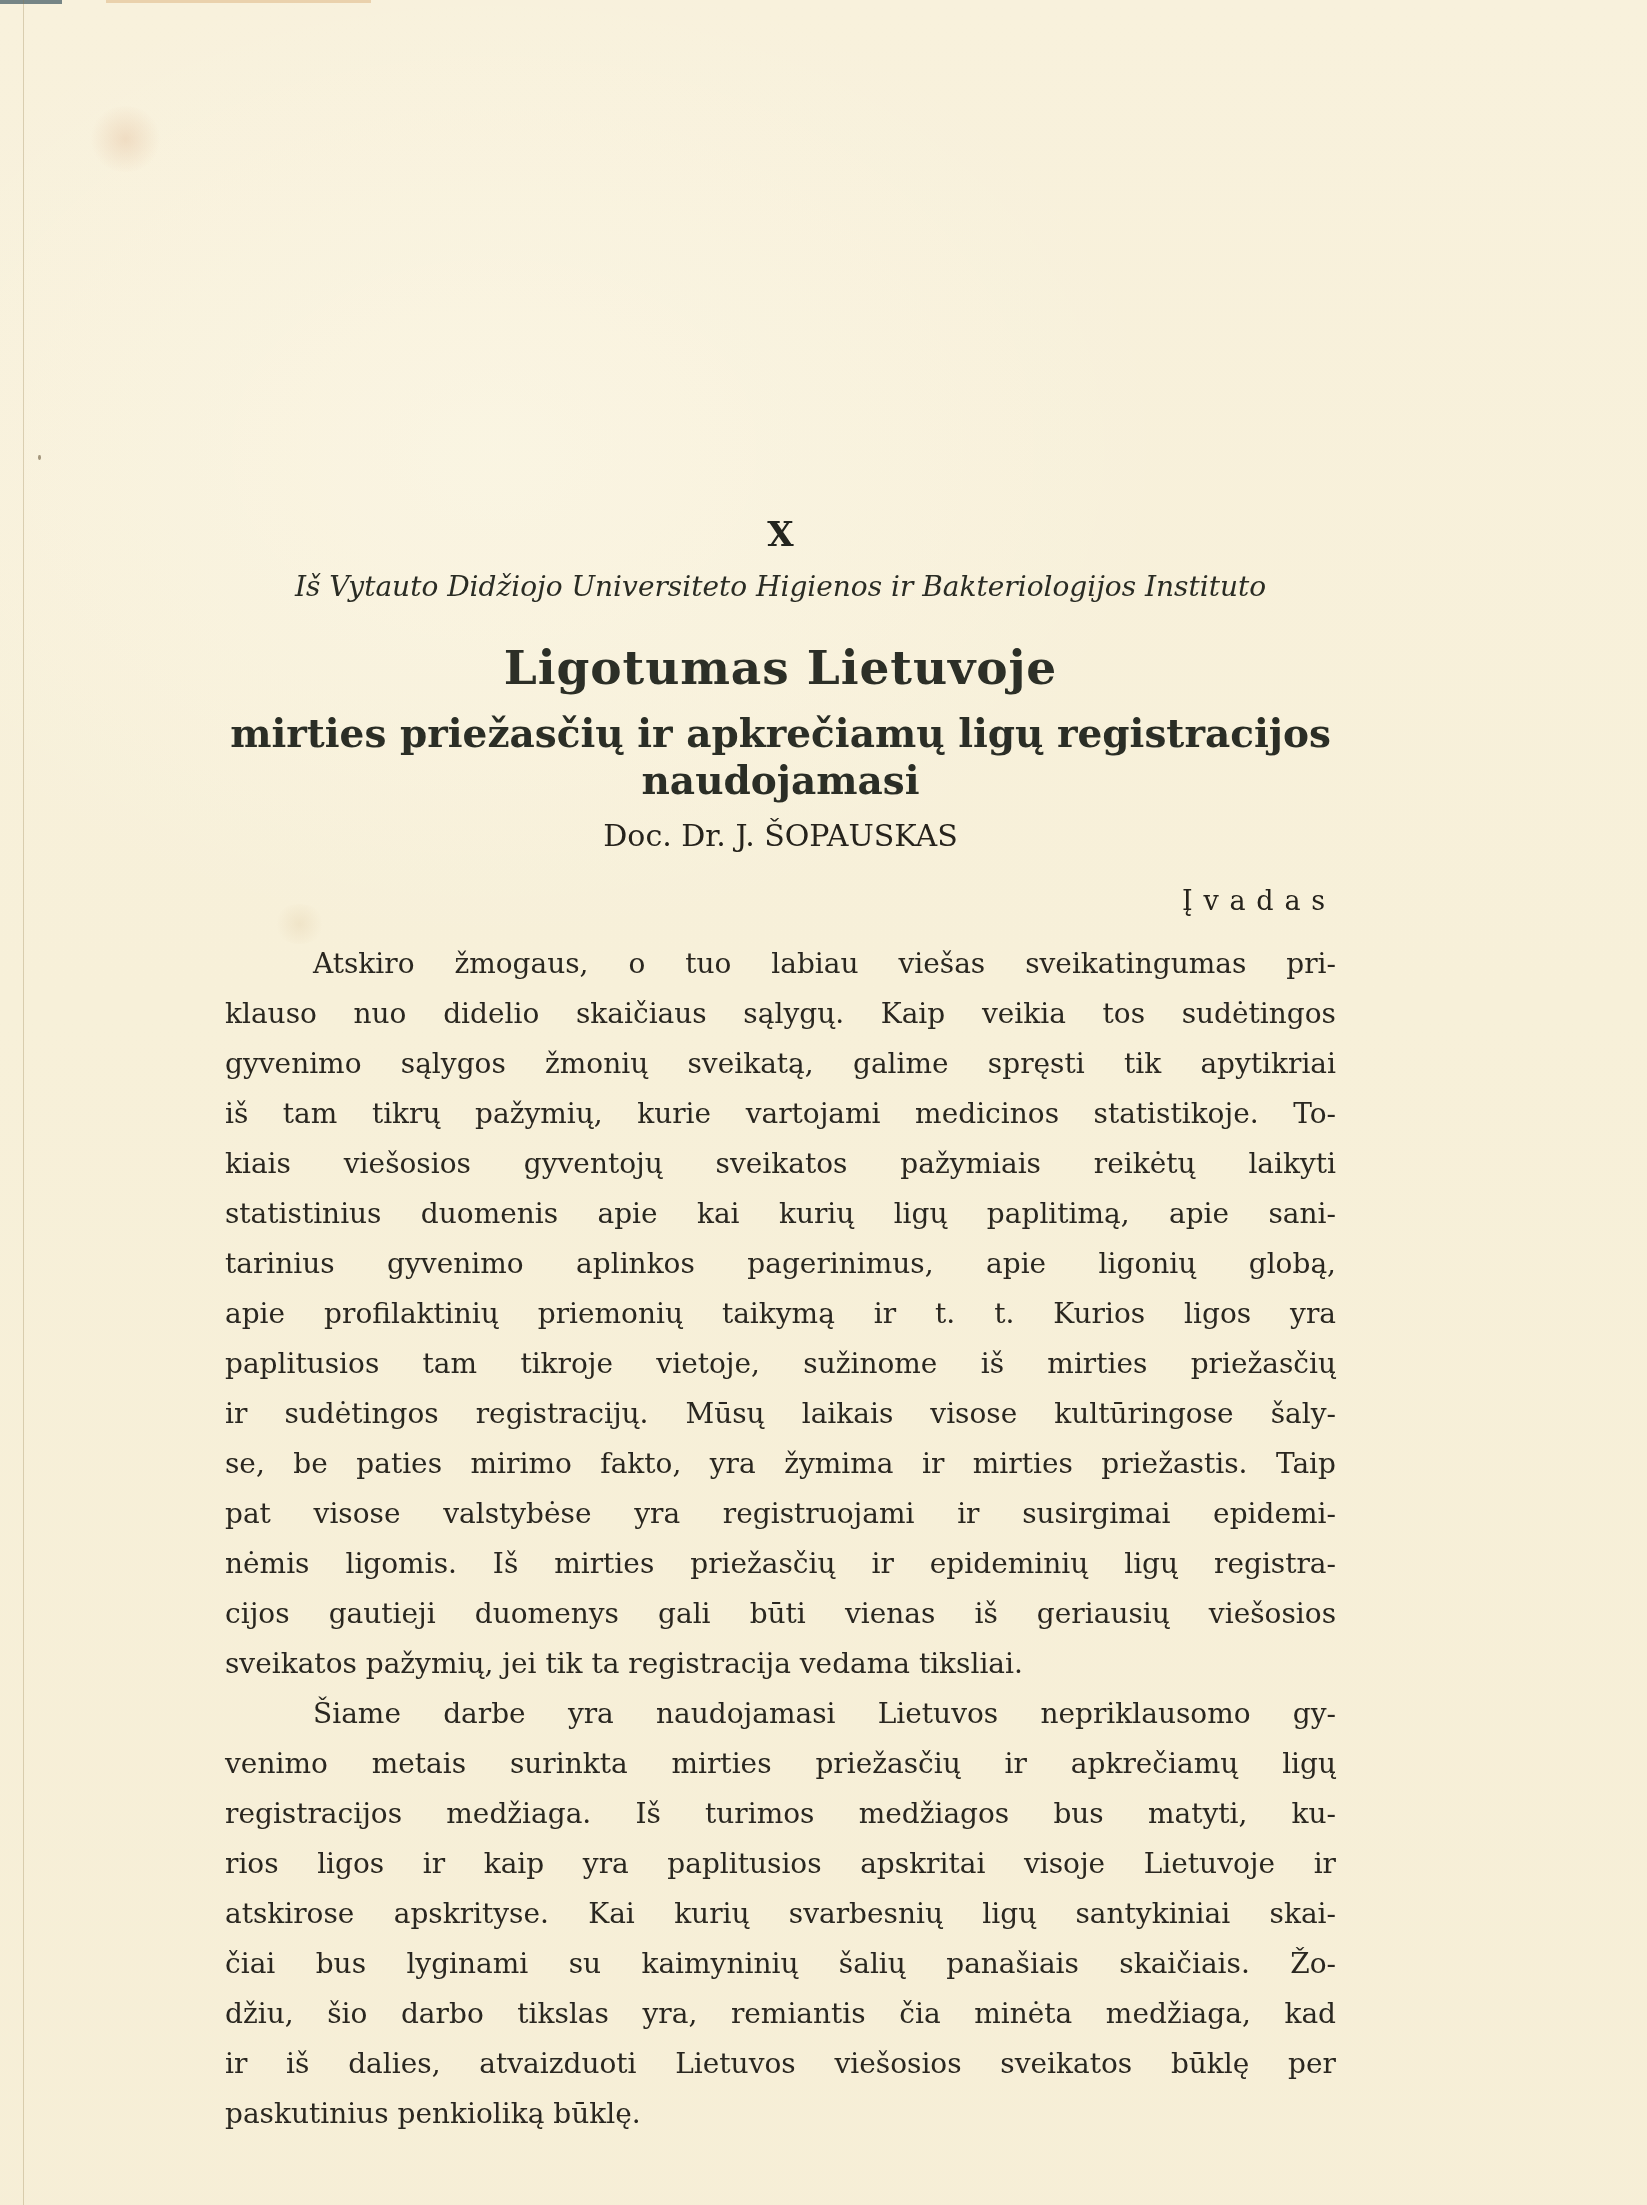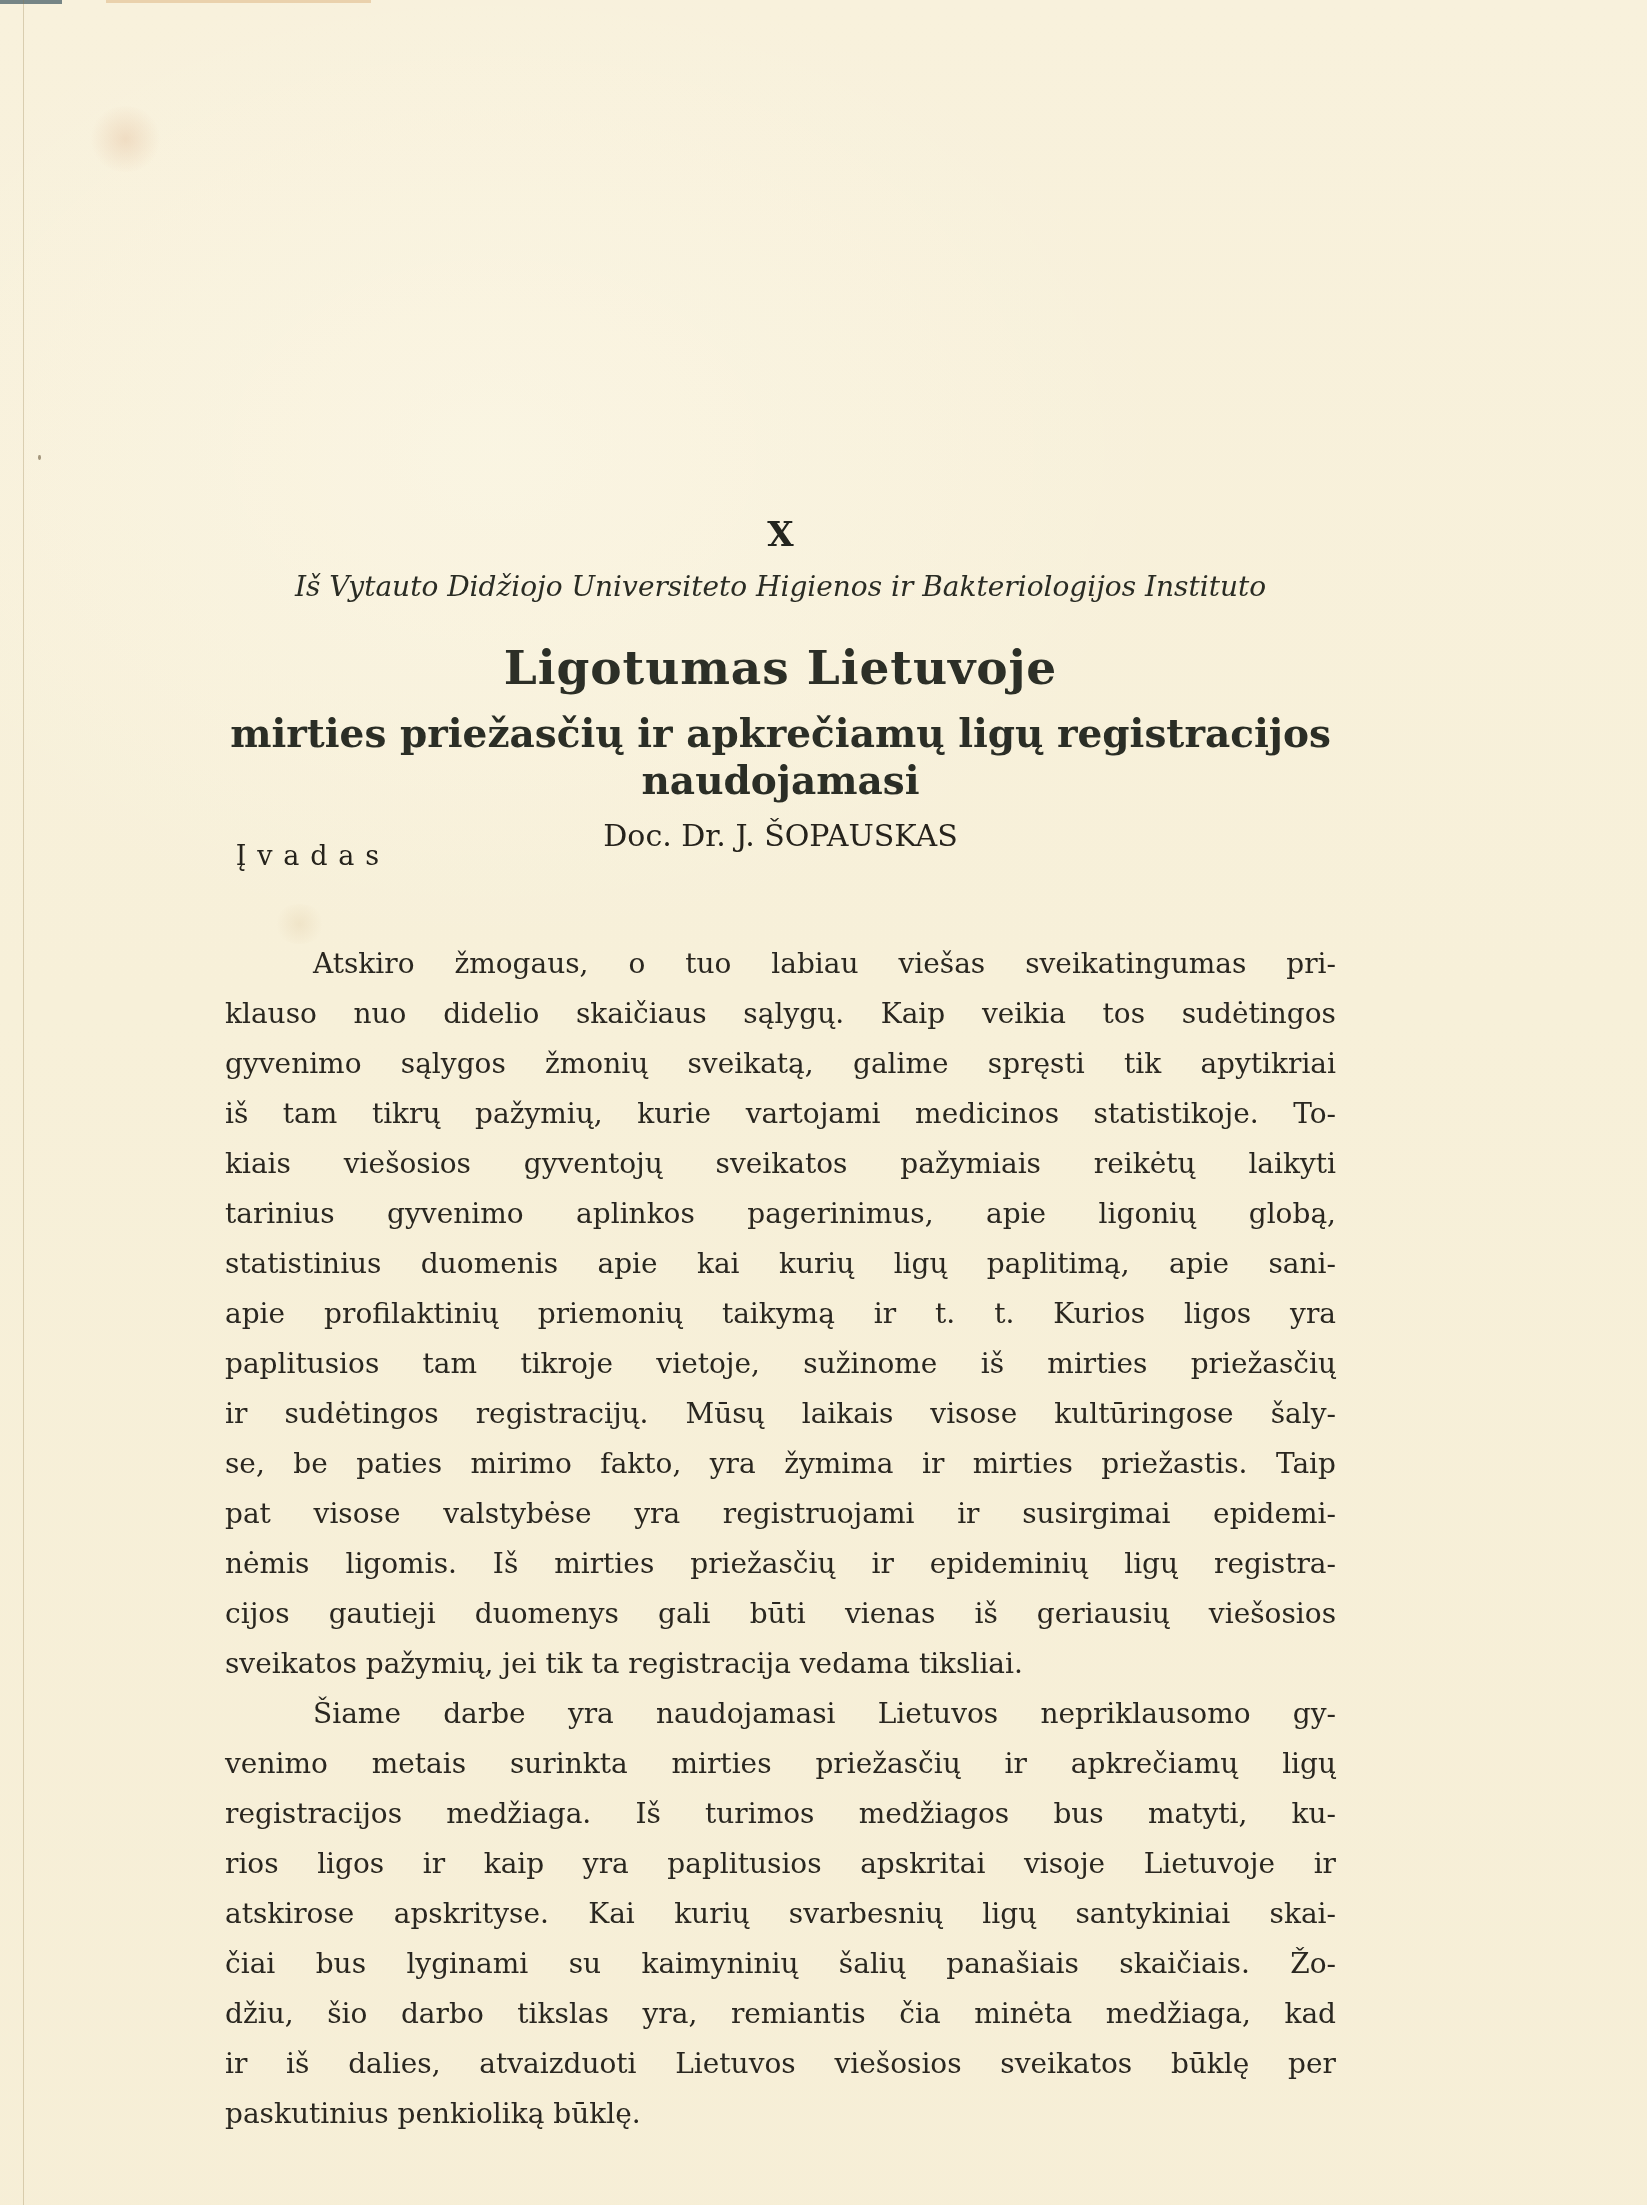--- a/index.html
+++ b/index.html
@@ -41,21 +41,21 @@
   .director .italic { font-style: italic; margin-left: .35em; }
 
   .doc-title { top: 640px; text-align: center; font-size: 47px; font-weight: bold;
                letter-spacing: 0.9px; color: #2c2f27; }
 
   .doc-subtitle { top: 710px; text-align: center; font-size: 39px; font-weight: bold;
                   line-height: 47px; color: #2b2e26; }
 
   .author { top: 818px; text-align: center; font-size: 30px; color: #26231c; }
 
-  .section-heading { top: 840px; text-align: left; font-size: 27px; letter-spacing: .40em;
+  .section-heading { top: 885px; text-align: right; font-size: 27px; letter-spacing: .40em;
                      text-indent: .40em; color: #26231c; }
 
   .body-text { top: 939px; font-size: 28px; line-height: 50px; color: #2a2720; }
   .bodyline { text-align: justify; text-align-last: justify; white-space: normal; }
   .bodyline.last { text-align-last: left; }
   .bodyline.indent { text-indent: 88px; }
 </style>
 </head>
 <body>
 
@@ -84,22 +84,22 @@
 
   <div class="column section-heading">Įvadas</div>
 
   <div class="column body-text">
     <div>
       <div class="bodyline indent">Atskiro žmogaus, o tuo labiau viešas sveikatingumas pri-</div>
       <div class="bodyline">klauso nuo didelio skaičiaus sąlygų. Kaip veikia tos sudėtingos</div>
       <div class="bodyline">gyvenimo sąlygos žmonių sveikatą, galime spręsti tik apytikriai</div>
       <div class="bodyline">iš tam tikrų pažymių, kurie vartojami medicinos statistikoje. To-</div>
       <div class="bodyline">kiais viešosios gyventojų sveikatos pažymiais reikėtų laikyti</div>
+      <div class="bodyline">statistinius duomenis apie kai kurių ligų paplitimą, apie sani-</div>
       <div class="bodyline">tarinius gyvenimo aplinkos pagerinimus, apie ligonių globą,</div>
-      <div class="bodyline">statistinius duomenis apie kai kurių ligų paplitimą, apie sani-</div>
       <div class="bodyline">apie profilaktinių priemonių taikymą ir t. t.  Kurios ligos yra</div>
       <div class="bodyline">paplitusios tam tikroje vietoje, sužinome iš mirties priežasčių</div>
       <div class="bodyline">ir sudėtingos registracijų. Mūsų laikais visose kultūringose šaly-</div>
       <div class="bodyline">se, be paties mirimo fakto, yra žymima ir mirties priežastis. Taip</div>
       <div class="bodyline">pat visose valstybėse yra registruojami ir susirgimai epidemi-</div>
       <div class="bodyline">nėmis ligomis. Iš mirties priežasčių ir epideminių ligų registra-</div>
       <div class="bodyline">cijos gautieji duomenys gali būti vienas iš geriausių viešosios</div>
       <div class="bodyline last">sveikatos pažymių, jei tik ta registracija vedama tiksliai.</div>
     </div>
     <div>

